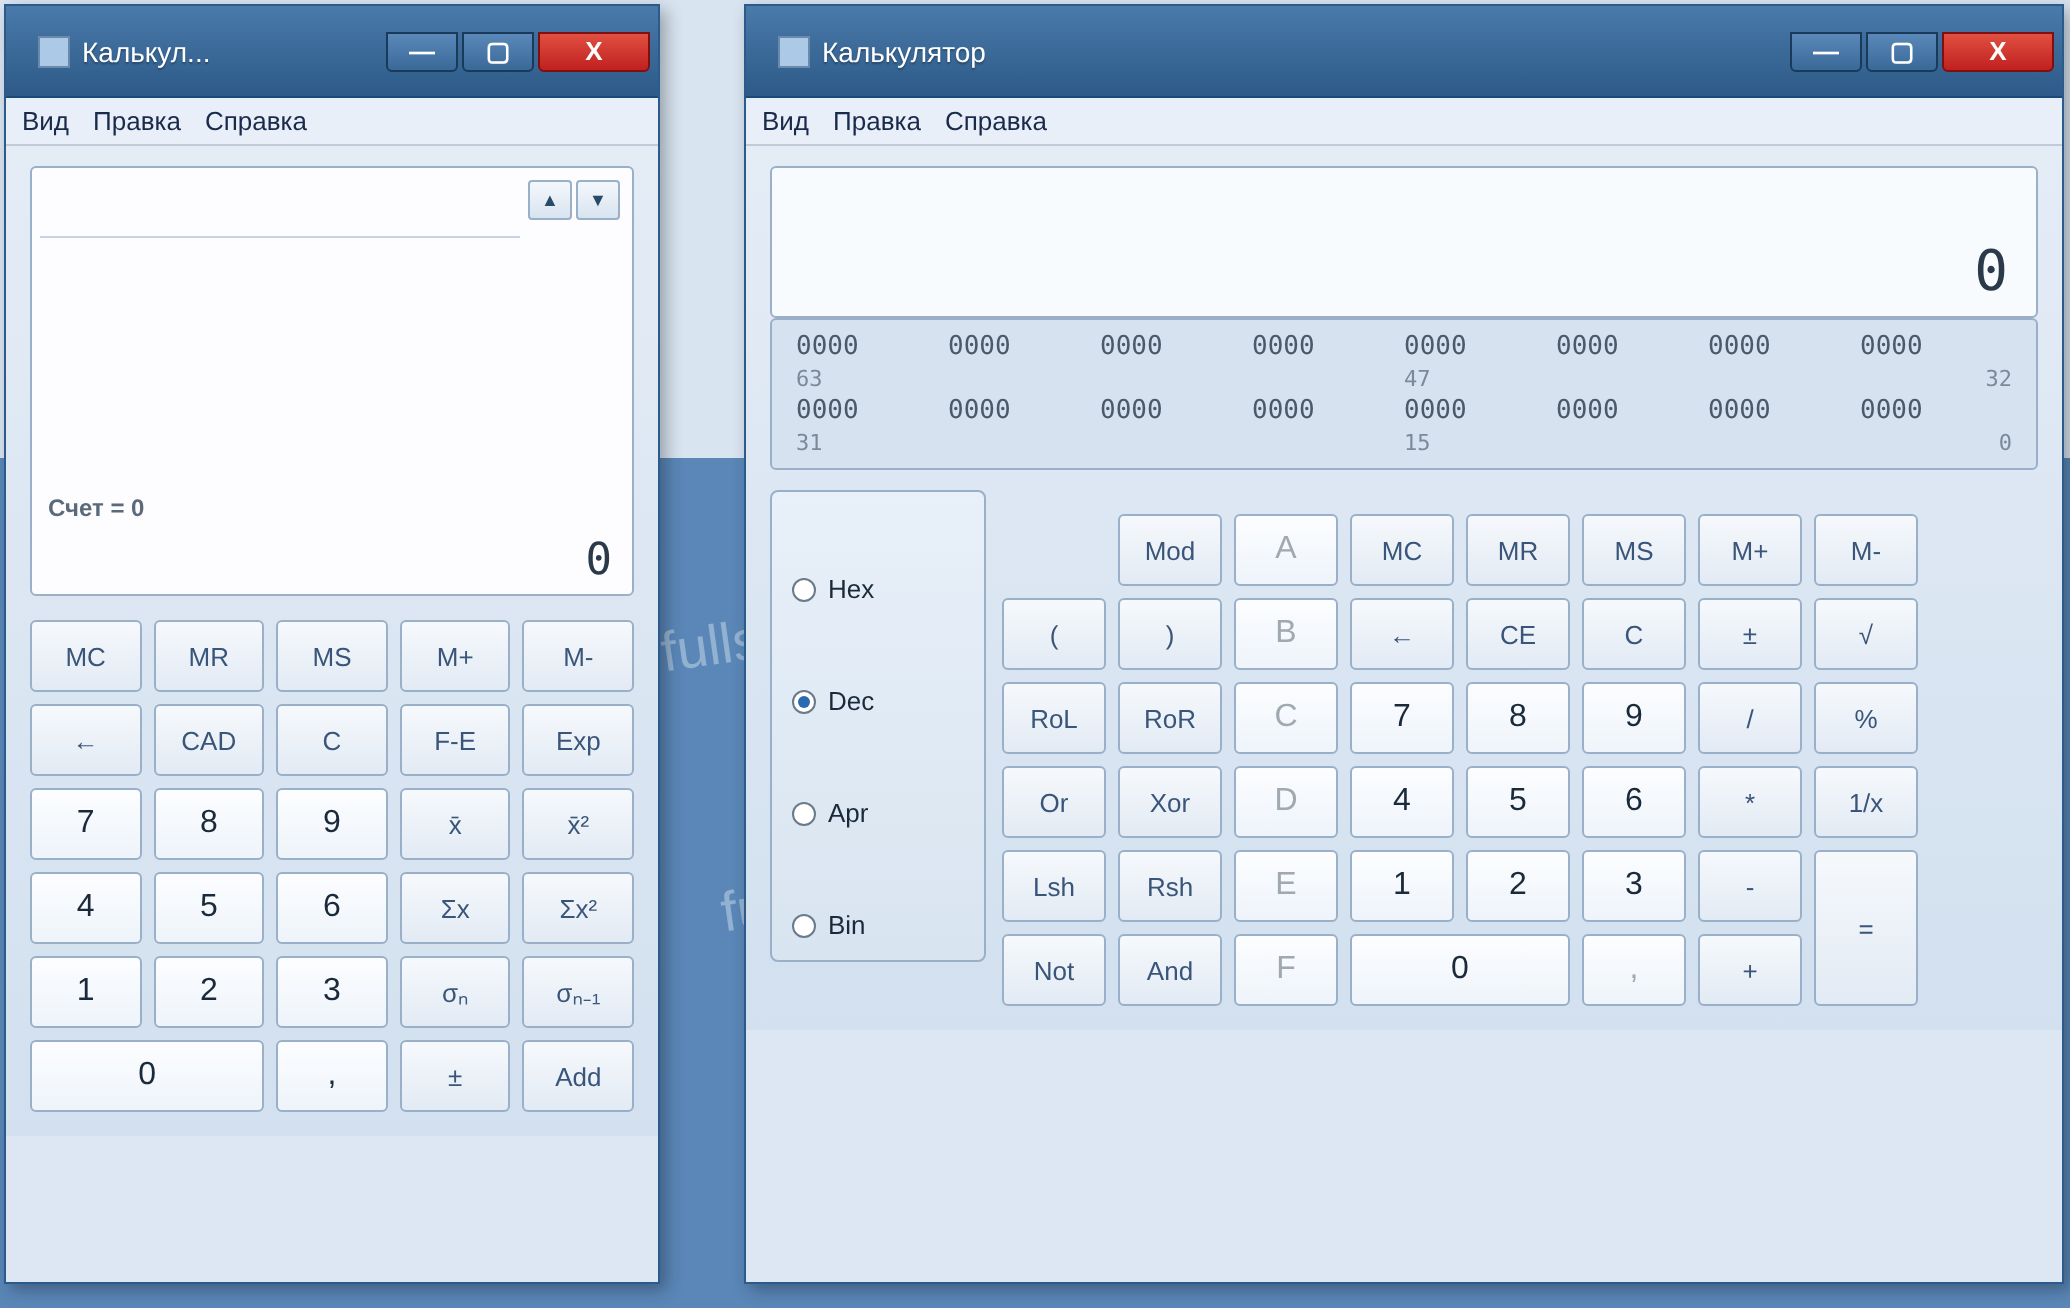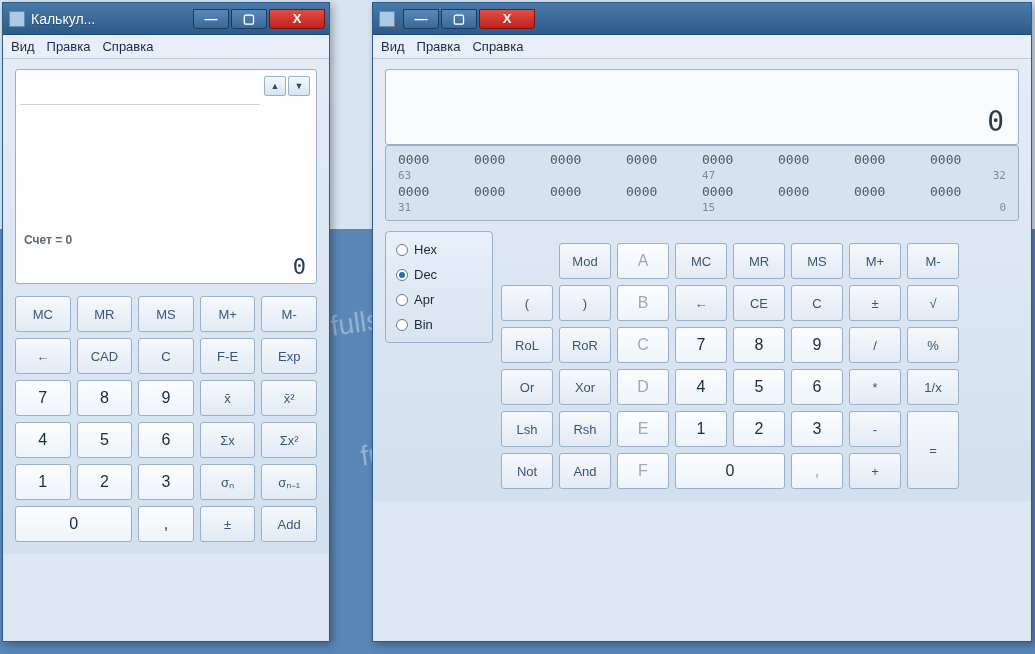--- a/index.html
+++ b/index.html
@@ -21,27 +21,27 @@
     pointer-events: none;
     font-weight: 500;
   }
   .window {
     position: absolute;
     background: #dce7f3;
     border: 1px solid #2c5a8a;
     box-shadow: 3px 3px 8px rgba(0,0,0,0.3);
   }
   .titlebar {
-    height: 32px;
+    height: 46px;
     background: linear-gradient(to bottom, #4a7aaa 0%, #3b6a99 50%, #2d5a88 100%);
     display: flex;
     align-items: center;
     color: #fff;
     font-size: 14px;
-    padding-left: 6px;
+    padding-left: 16px;
     border-bottom: 1px solid #1a4a7a;
   }
   .titlebar .app-icon {
     width: 16px;
     height: 16px;
     background: #accae8;
     border: 1px solid #6a8aaa;
     margin-right: 6px;
     display: inline-block;
   }
@@ -214,20 +214,21 @@
     display: flex;
     flex-direction: column;
     gap: 10px;
   }
   .radio-opt {
     display: flex;
     align-items: center;
     gap: 6px;
     font-size: 13px;
     color: #1a2a3a;
+    margin-top: 31px;
   }
   .radio {
     width: 12px; height: 12px;
     border: 1px solid #6a7a8a;
     border-radius: 50%;
     background: #fff;
     display: inline-flex;
     align-items: center;
     justify-content: center;
   }
@@ -319,20 +320,21 @@
       <div class="cbtn num">,</div>
       <div class="cbtn">±</div>
       <div class="cbtn">Add</div>
     </div>
   </div>
 </div>
 
 <div class="window w2">
   <div class="titlebar">
     <span class="app-icon"></span>
+    <span class="title-text">Калькулятор</span>
     <div class="winbtns">
       <div class="winbtn">—</div>
       <div class="winbtn">▢</div>
       <div class="winbtn close">X</div>
     </div>
   </div>
   <div class="menubar">
     <span class="menu-item">Вид</span>
     <span class="menu-item">Правка</span>
     <span class="menu-item">Справка</span>

